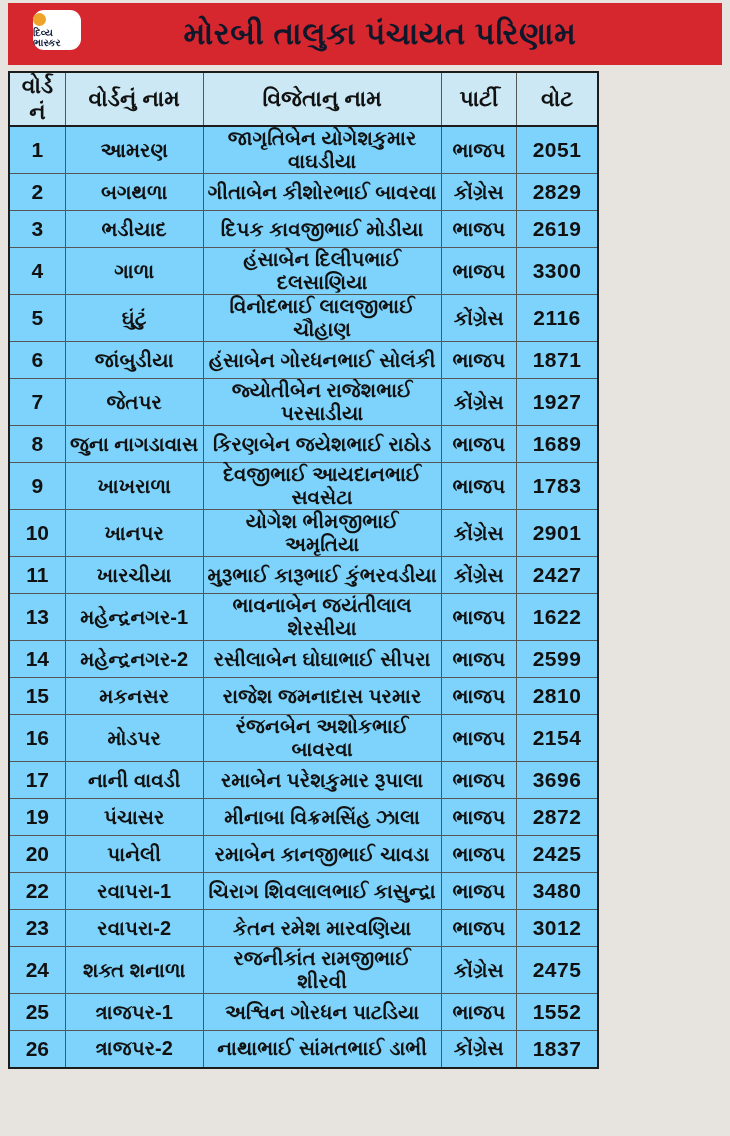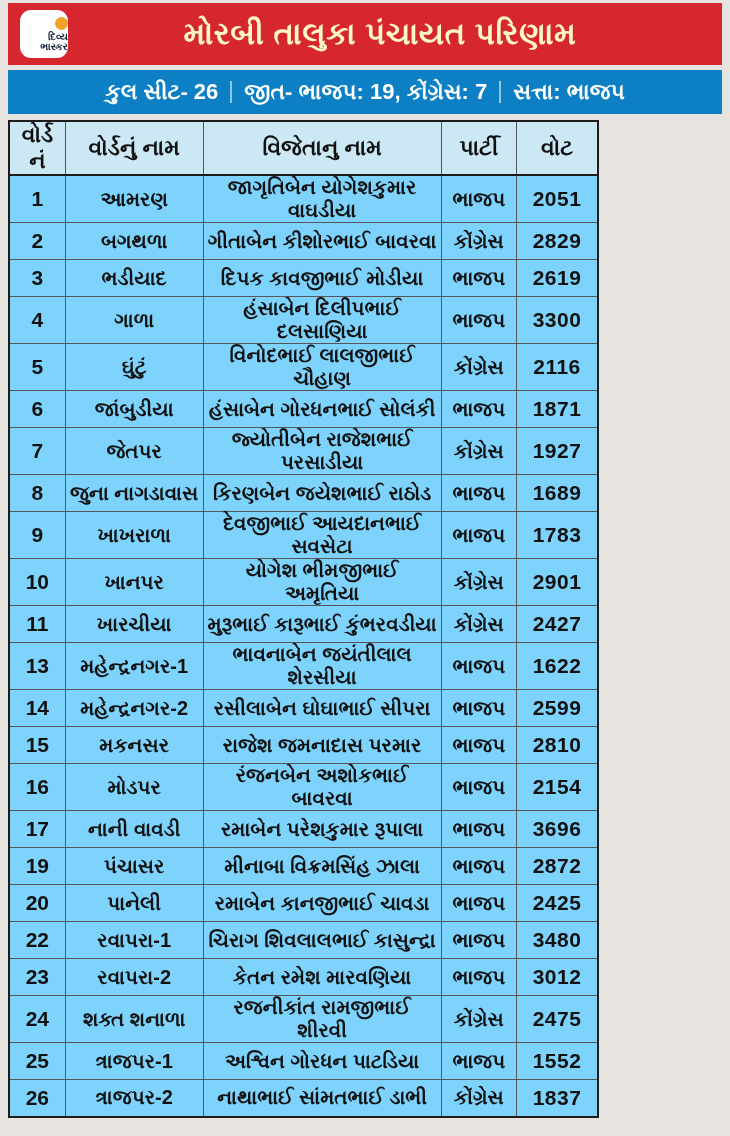--- a/index.html
+++ b/index.html
@@ -15,28 +15,28 @@
   .page{ width:730px; height:1136px; padding:3px 8px 0 8px; }
 
   
   .masthead{
     position:relative;
     background:#d7272e;
     height:62px;
     display:flex; align-items:center; justify-content:center;
   }
   .masthead h1{
-    color:#fef9c3; font-size:31px; letter-spacing:0.5px;
+    color:#0f172a; font-size:31px; letter-spacing:0.5px;
     padding-left:30px;
   }
   .logo{
-    position:absolute; left:12px; top:7px;
-    width:48px; height:48px;
+    position:absolute; left:25px; top:7px;
+    width:48px; height:40px;
     background:#fff; border-radius:11px;
-    display:flex; flex-direction:column; align-items:flex-end; justify-content:center;
+    display:flex; flex-direction:column; align-items:flex-start; justify-content:center;
     line-height:1;
   }
   .logo-sun{
     width:13px; height:13px; border-radius:50%;
     background:#f0a32a; margin-bottom:2px;
   }
   .logo-line{ font-size:10px; color:#14213d; font-weight:bold; }
 
   
   .summary-bar{
@@ -86,27 +86,20 @@
 
   <header class="masthead">
     <div class="logo">
       <span class="logo-sun"></span>
       <span class="logo-line">દિવ્ય</span>
       <span class="logo-line">ભાસ્કર</span>
     </div>
     <h1>મોરબી તાલુકા પંચાયત પરિણામ</h1>
   </header>
 
-  <div class="summary-bar">
-    <span>કુલ સીટ- 26</span>
-    <span class="summary-divider"></span>
-    <span>જીત- ભાજપ: 19, કોંગ્રેસ: 7</span>
-    <span class="summary-divider"></span>
-    <span>સત્તા: ભાજપ</span>
-  </div>
 
   <div class="table-wrap">
     <table>
       <colgroup>
         <col style="width:67px">
         <col style="width:152px">
         <col style="width:313px">
         <col style="width:85px">
         <col style="width:97px">
       </colgroup>

